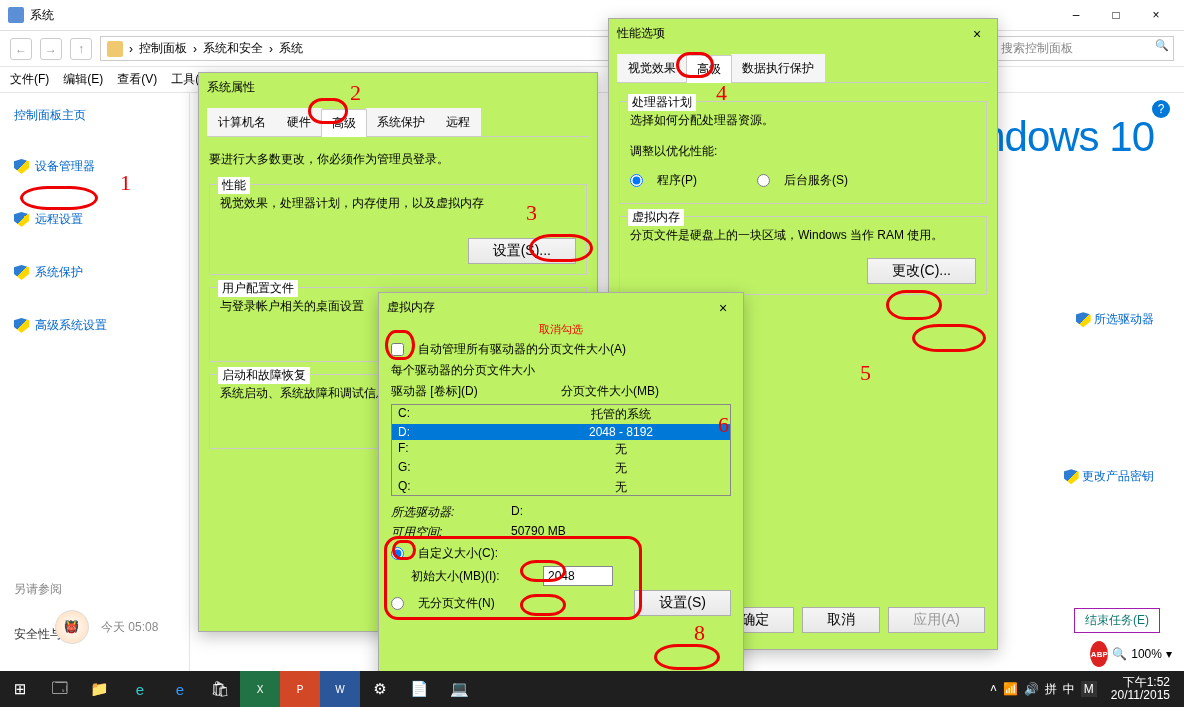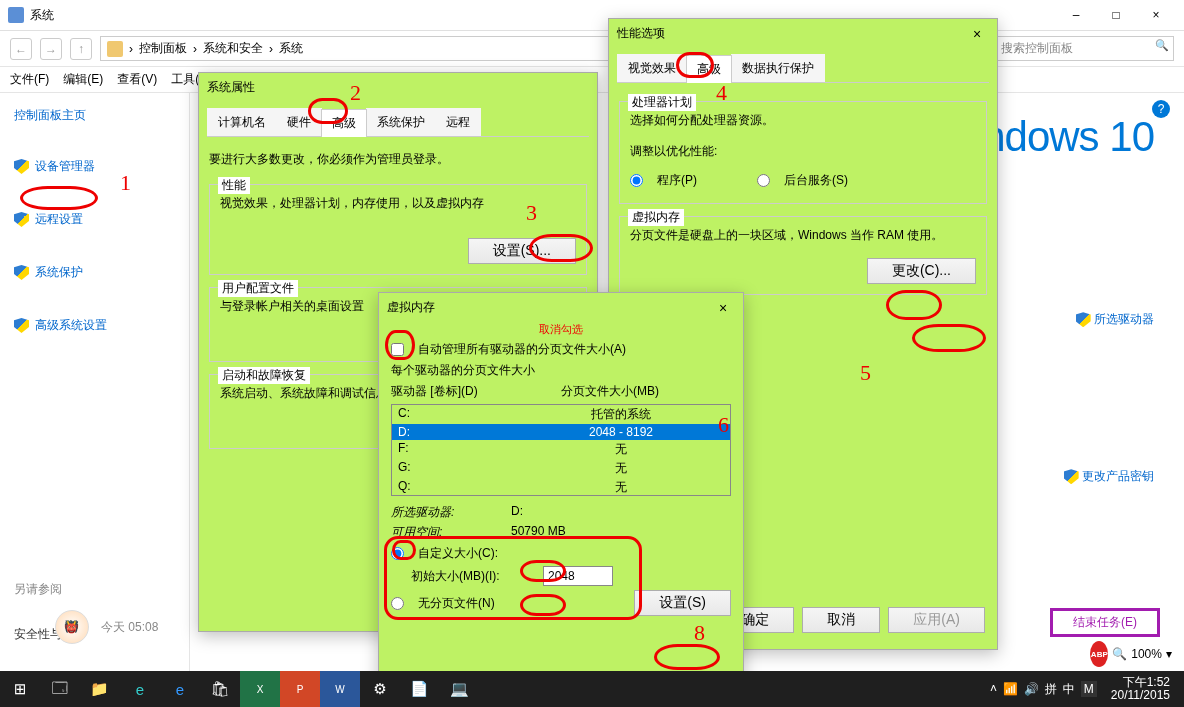--- a/index.html
+++ b/index.html
@@ -57,21 +57,21 @@
 .taskbar{position:absolute;left:0;right:0;bottom:0;height:36px;background:#1f1f1f;display:flex;align-items:center;color:#fff;}
 .taskbar .tb-icon{width:40px;height:36px;display:flex;align-items:center;justify-content:center;font-size:15px;cursor:pointer;}
 .taskbar .tray{margin-left:auto;display:flex;align-items:center;gap:6px;padding-right:6px;font-size:11px;}
 .tray .clock{text-align:right;line-height:13px;padding:0 8px;}
 .abp{width:18px;height:26px;background:#d22;border-radius:50%;color:#fff;font-size:8px;font-weight:bold;display:flex;align-items:center;justify-content:center;}
 
 .help-icon{position:absolute;right:14px;top:100px;width:18px;height:18px;background:#0078d7;border-radius:50%;color:#fff;text-align:center;line-height:18px;font-size:12px;cursor:pointer;}
 
 .avatar-row{position:absolute;left:55px;top:610px;display:flex;align-items:center;gap:12px;color:#888;z-index:0;}
 .avatar{width:34px;height:34px;border-radius:50%;background:radial-gradient(circle,#fff,#ffd9b3);border:1px solid #ddd;display:flex;align-items:center;justify-content:center;font-size:16px;}
-.endtask{position:absolute;right:24px;top:608px;padding:3px 20px;border:3px solid #a21caf;color:#a21caf;}
+.endtask{position:absolute;right:24px;top:608px;padding:3px 10px;border:1px solid #a21caf;color:#0f766e;}
 .zoom{position:absolute;right:12px;bottom:40px;display:flex;align-items:center;gap:4px;font-size:11px;}
 </style>
 </head>
 <body>
 
 <div class="window" style="left:0;top:0;width:1184px;height:672px;border:none;">
   <div class="titlebar">
     <span class="ctl-icon"></span>
     <span class="title">系统</span>
     <span class="wbtn">–</span>

